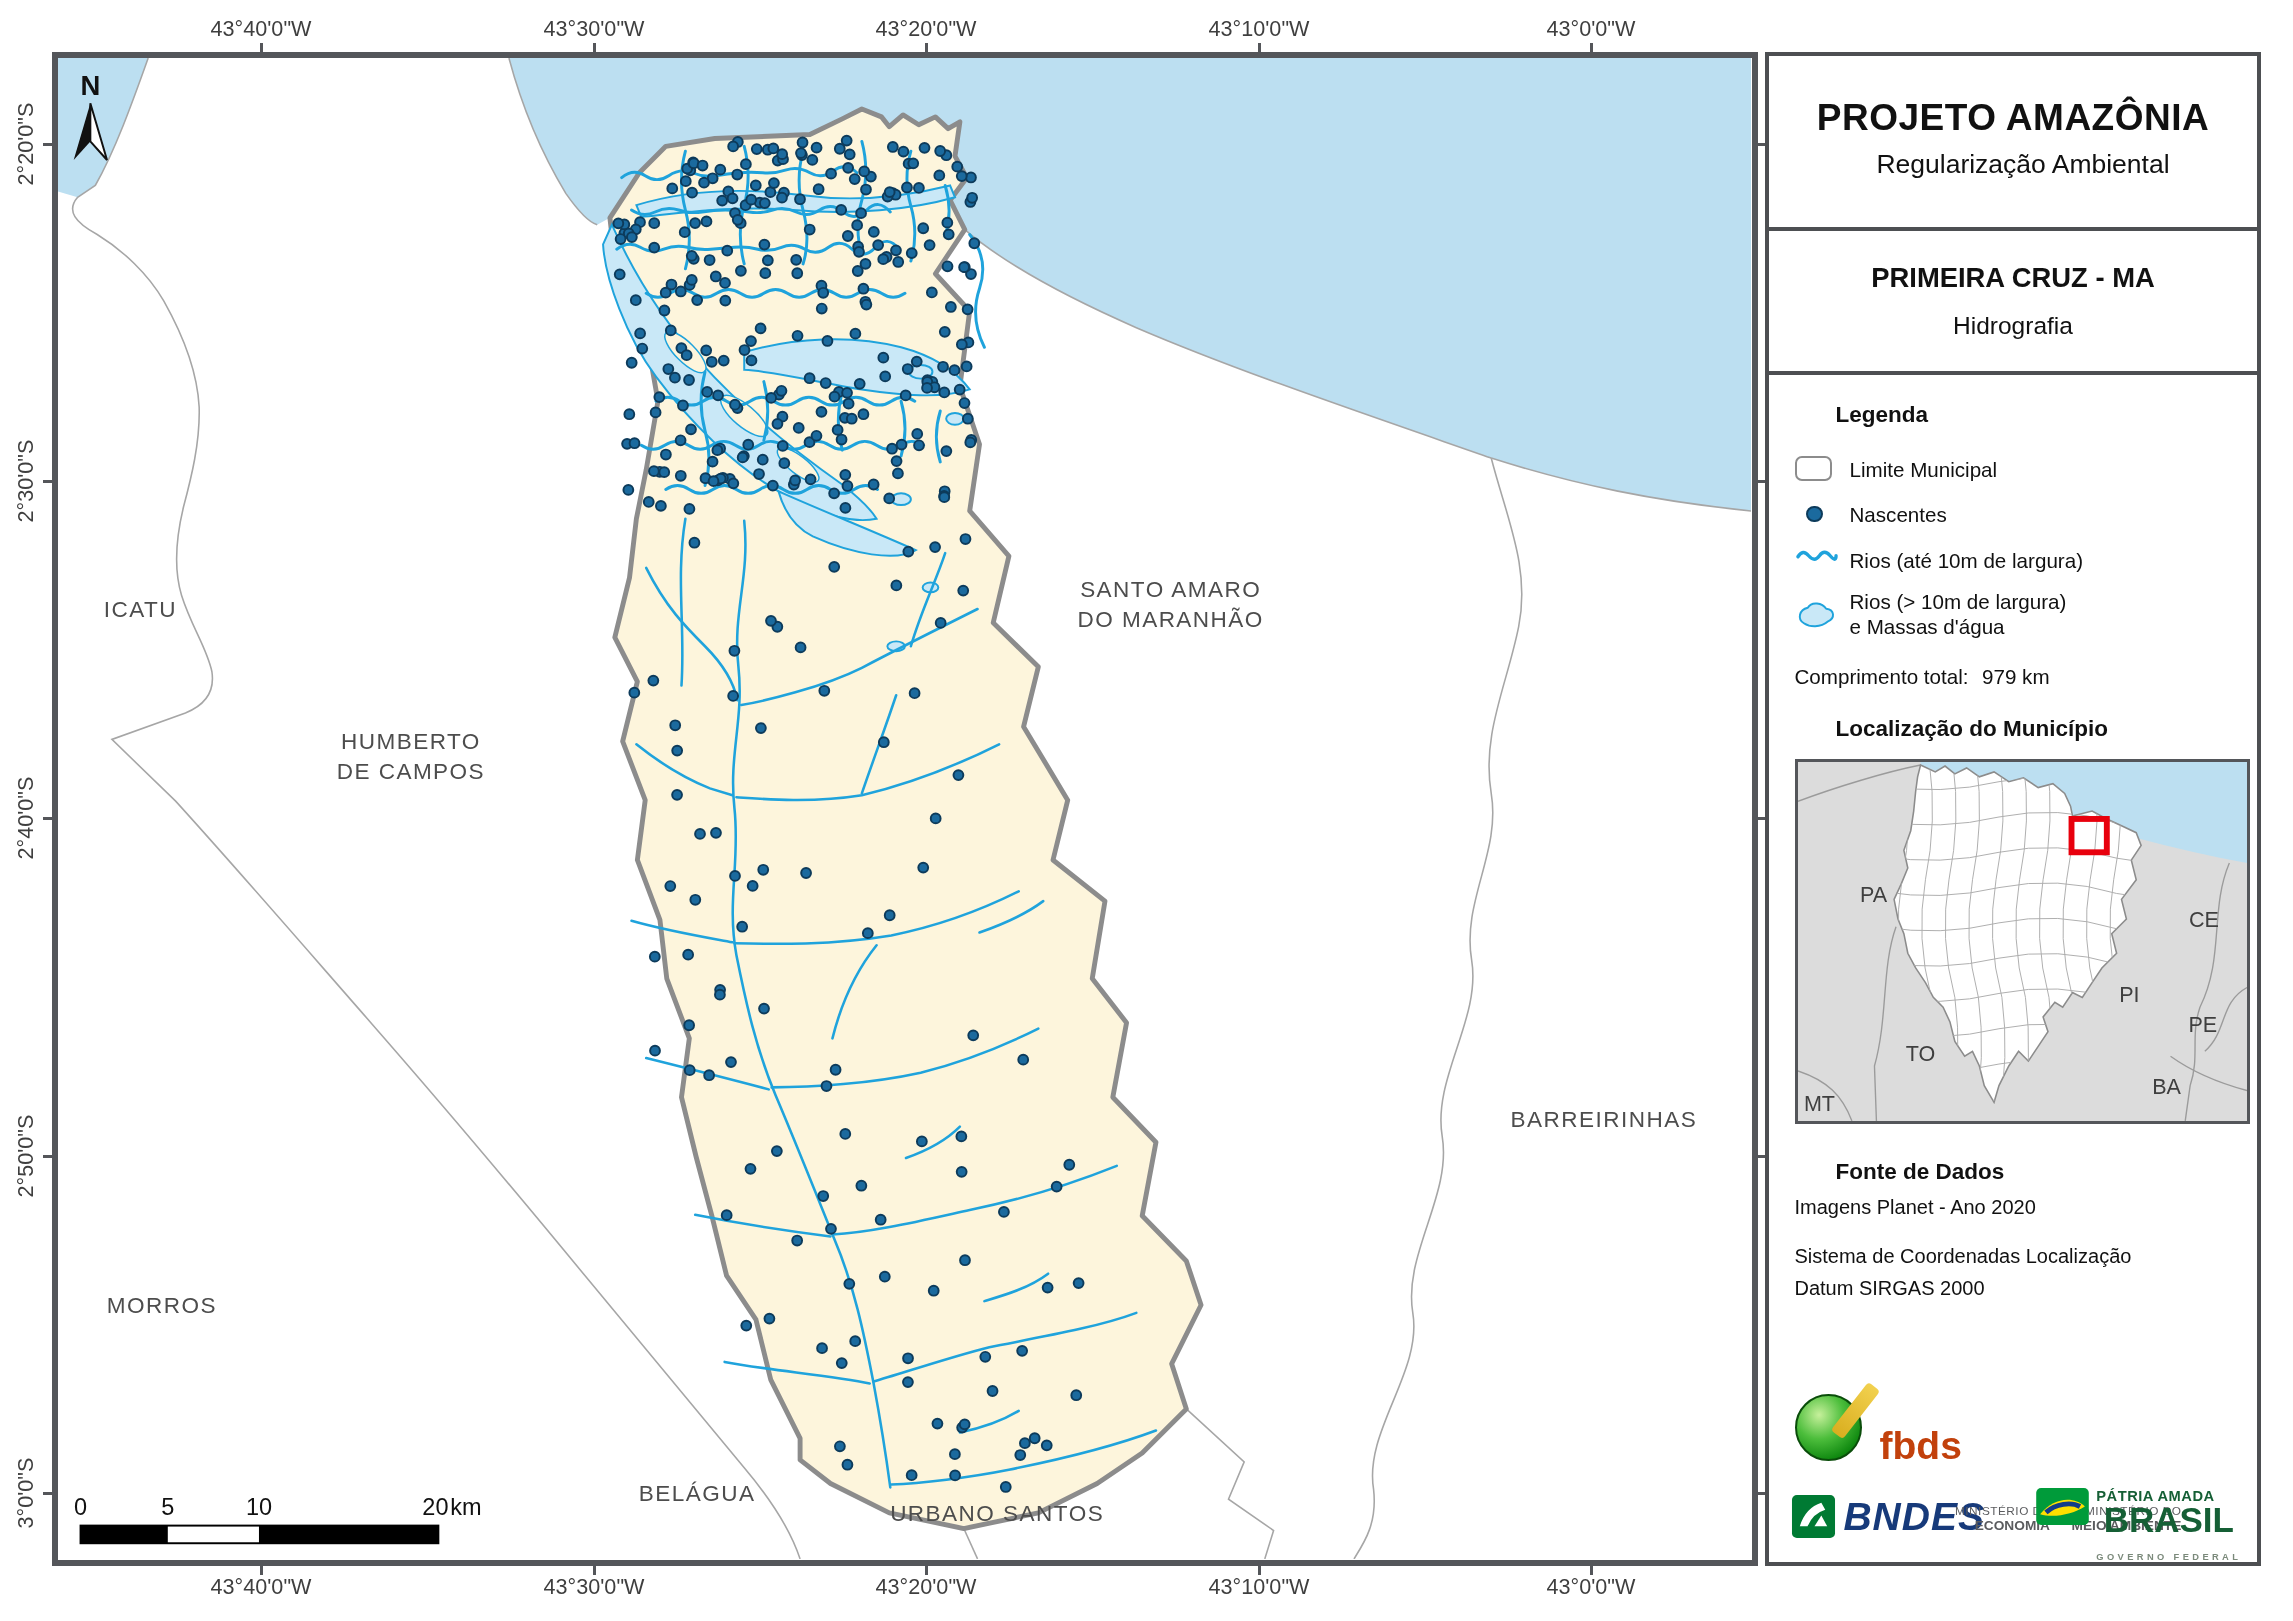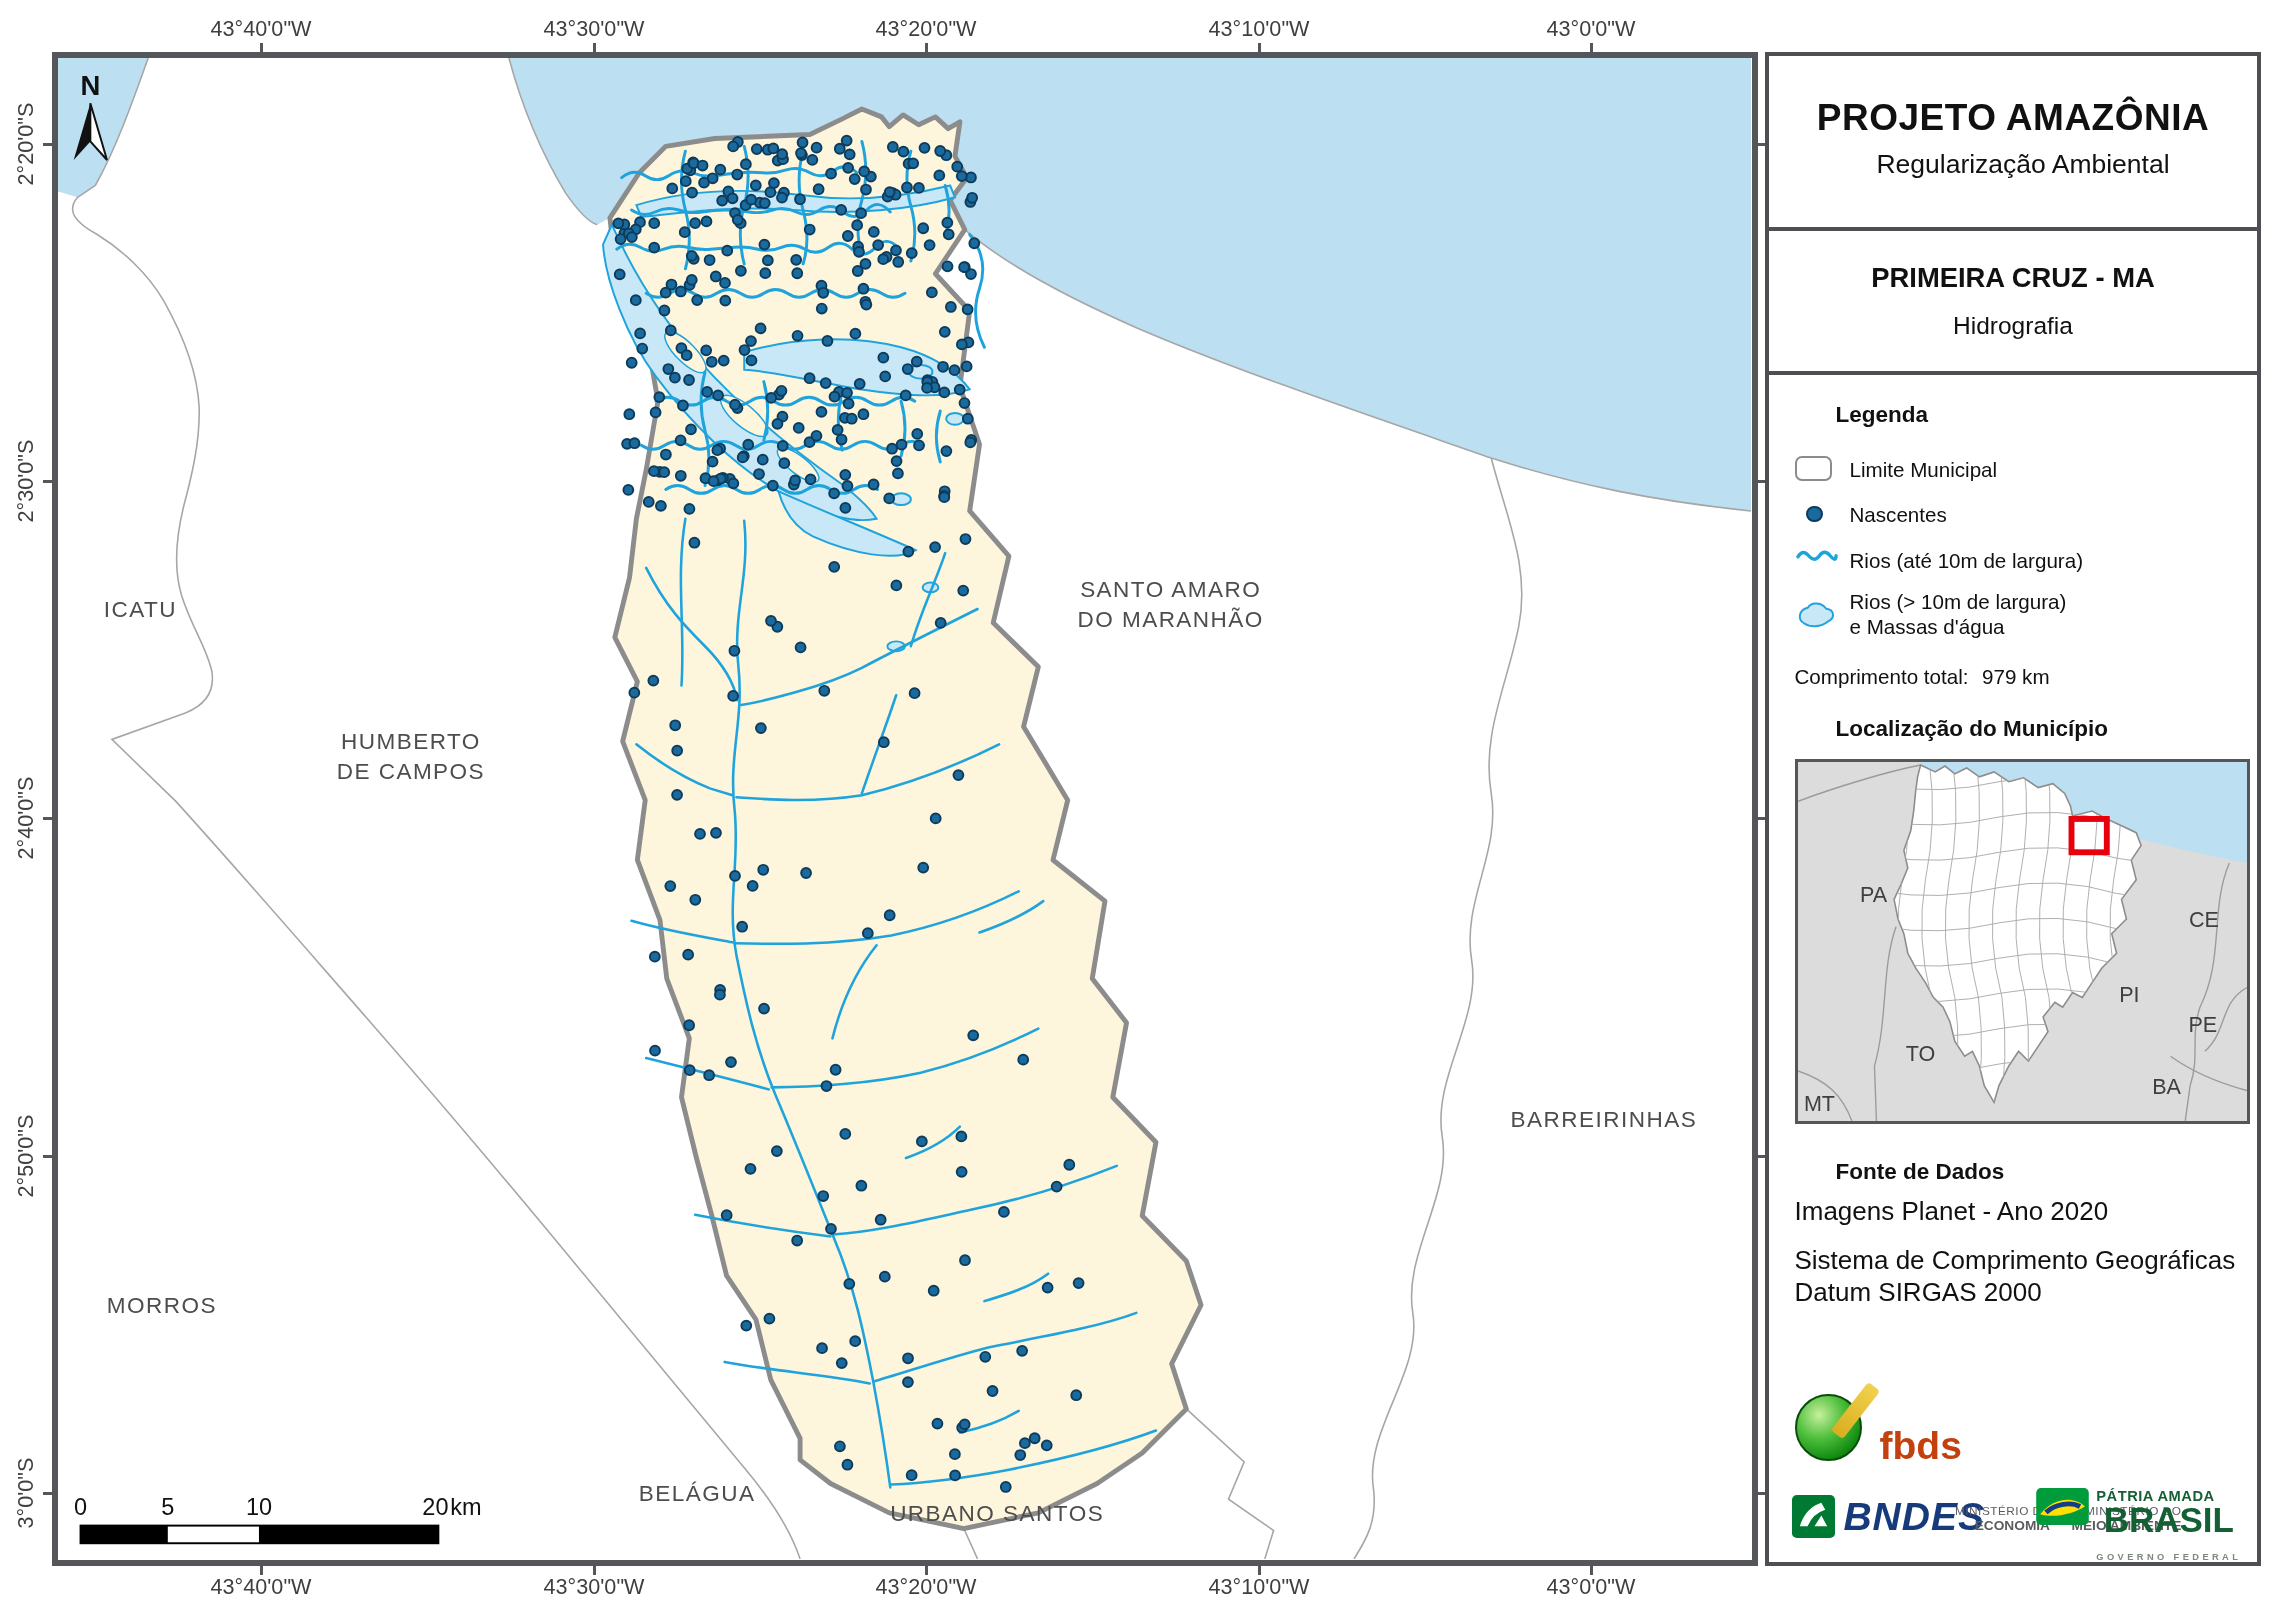--- a/index.html
+++ b/index.html
@@ -28,21 +28,21 @@
   .sb-main{top:371px;height:1195px;}
   .sb-main .hd{position:absolute;left:25.5px;font-size:22.5px;font-weight:800;margin-left:41px;}
   .lgrow{position:absolute;left:25.5px;height:39px;}
   .lgrow .sym{position:absolute;left:0;top:0;width:43px;}
   .lgrow .txt{position:absolute;left:55px;top:3.9px;font-size:20.6px;white-space:nowrap;line-height:25.5px;}
   .sym-limite{width:33px;height:21.6px;border:2.9px solid #8C8C8C;border-radius:6.9px;background:#fff;margin-top:2.9px;}
   .sym-dot{width:12.7px;height:12.7px;border-radius:50%;background:#1B6A9E;border:2px solid #0D3B5B;margin:7.8px 0 0 11.8px;}
   .total-row{position:absolute;left:25.5px;font-size:20.6px;white-space:nowrap;}
   .inset-box{position:absolute;left:25.5px;width:449px;height:359px;border:3.9px solid #54565A;
              box-sizing:content-box;background:#DCDCDC;}
-  .fonte-l{position:absolute;left:25.5px;font-size:26px;white-space:nowrap;}
+  .fonte-l{position:absolute;left:25.5px;font-size:20px;white-space:nowrap;}
   
   .fbds{position:absolute;left:25.5px;display:flex;align-items:flex-end;}
   .fbds-ball{position:relative;width:63px;height:63px;border-radius:50%;
      background:radial-gradient(circle at 35% 30%,#C6F09B 0%,#4DBE3C 40%,#118A11 75%,#055705 100%);
      border:2px solid #0A4D0A;}
   .fbds-bar{position:absolute;left:51px;top:-15.7px;width:14.7px;height:61px;background:linear-gradient(#F2D14F,#D9AE1F);
      border-radius:3.9px;transform:rotate(38deg);}
   .fbds-txt{font-size:39px;font-weight:700;color:#c2410c;margin-left:18px;line-height:.8;}
   .fundo{position:absolute;right:15.7px;width:280px;text-align:center;color:#2B5E2B;font-weight:900;}
   .fundo .f1{font-size:36px;letter-spacing:9.8px;line-height:.95;}
@@ -676,21 +676,21 @@
         <text class="st" x="413" y="275" text-anchor="middle">PE</text>
         <text class="st" x="125" y="305" text-anchor="middle">TO</text>
         <text class="st" x="376" y="339" text-anchor="middle">BA</text>
         <text class="st" x="6" y="356" text-anchor="start">MT</text>
       </g>
     </svg>
   </div>
 
   <div class="hd" style="top:784px">Fonte de Dados</div>
   <div class="fonte-l" style="top:821px">Imagens Planet - Ano 2020</div>
-  <div class="fonte-l" style="top:870px">Sistema de Comprimento Geográficas</div>
+  <div class="fonte-l" style="top:870px">Sistema de Coordenadas Localização</div>
   <div class="fonte-l" style="top:902px">Datum SIRGAS 2000</div>
 
   <div class="fbds" style="top:1019px">
     <span class="fbds-ball">
         <span class="fbds-bar"></span>
       </span>
     <span class="fbds-txt">fbds</span>
   </div>
 
   <div class="bndes" style="top:1119px">

